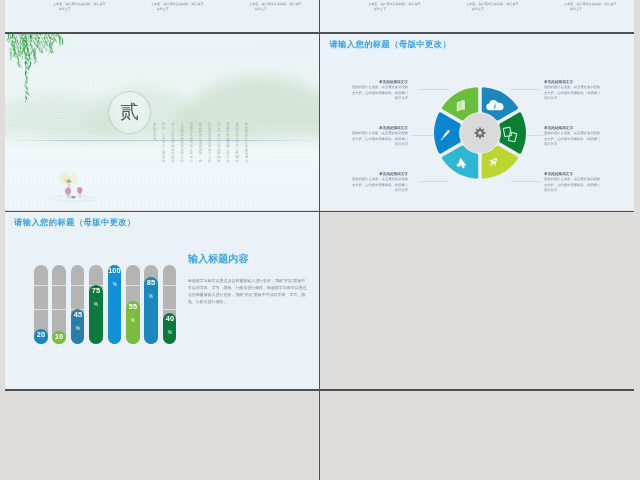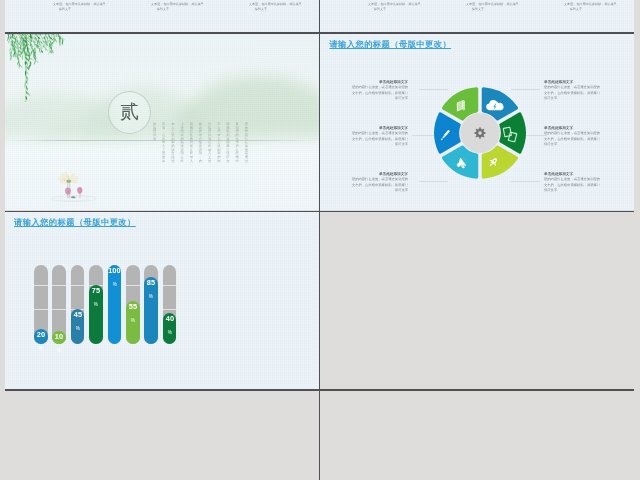--- a/index.html
+++ b/index.html
@@ -34,21 +34,21 @@
      border:1px solid rgba(140,170,165,.42);
      background:radial-gradient(circle at 50% 45%,rgba(244,250,247,.75),rgba(238,247,243,.5));
      display:flex;align-items:center;justify-content:center;}
   .numcircle span{color:#55615d;font-family:"DejaVu Serif",serif;}
   .vtext{position:absolute;color:#a3afb0;display:flex;flex-direction:row-reverse;
      font-size:13px;transform:scale(.255);transform-origin:top left;}
   .vcol{display:flex;flex-direction:column;width:36px;text-align:center;flex:0 0 auto;}
   .vcol span{height:14.5px;line-height:14.5px;display:block;}
   .willow{position:absolute;left:-2px;top:-2px;width:62px;height:70px;}
   
-  .t-main{font-weight:bold;color:#3ba3d8;white-space:nowrap;text-decoration:underline;}
+  .t-main{font-weight:bold;color:#3ba3d8;white-space:nowrap;}
   .donut{position:absolute;left:110.3px;top:50px;width:98px;height:98px;}
   .co{position:absolute;width:172px;transform:scale(.33);color:#7d838a;}
   .co-l{left:-84.4px;text-align:right;transform-origin:right top;}
   .co-r{left:223.5px;text-align:left;transform-origin:left top;}
   .co-h{font-weight:bold;font-size:11px;line-height:15px;color:#53585f;}
   .co-b{font-size:10px;line-height:17.5px;}
   .conn{position:absolute;height:1px;background:#d3dde3;}
 
   
   .barchart{position:absolute;left:29px;top:53.2px;width:150px;height:79px;}
@@ -499,18 +499,22 @@
         <div class="track" style="left:128.79999999999998px">
           <i style="top:19.8px"></i>
           <i style="top:43.5px"></i>
         </div>
         <div class="barv" style="left:128.79999999999998px;top:47.4px;height:31.6px;background:#0b7a3c">
           <b>40</b>
           <s>%</s>
         </div>
       </div>
 
+    <div class="bc-side">
+      <div class="bc-h">输入标题内容</div>
+      <div class="bc-b">标题数字等都可以通过点击和重新输入进行更改，顶部“开始”面板中可以对字体、字号、颜色、行距等进行修改。标题数字等都可以通过点击和重新输入进行更改，顶部“开始”面板中可以对字体、字号、颜色、行距等进行修改。</div>
+    </div>
   </div>
 
   <div class="sep" style="top:210.7px"></div>
   <div class="sep" style="top:389.2px"></div>
   <div class="vsep"></div>
 </div>
 
 </body></html>

